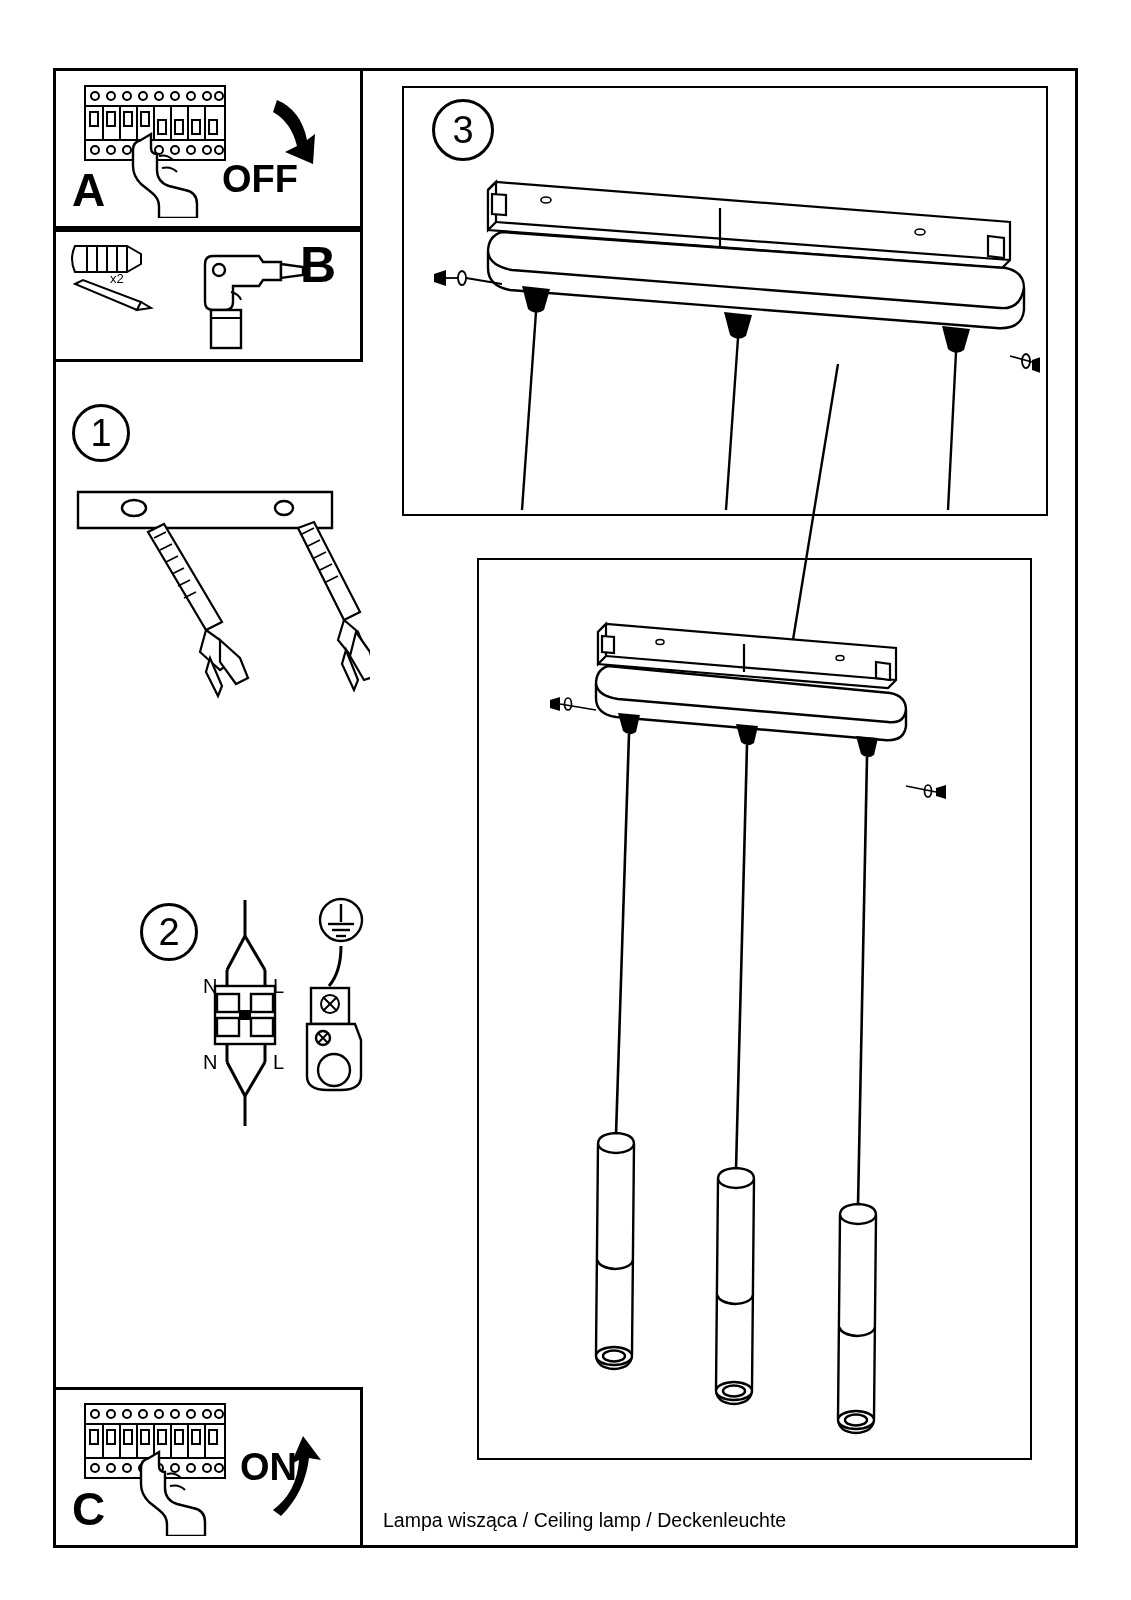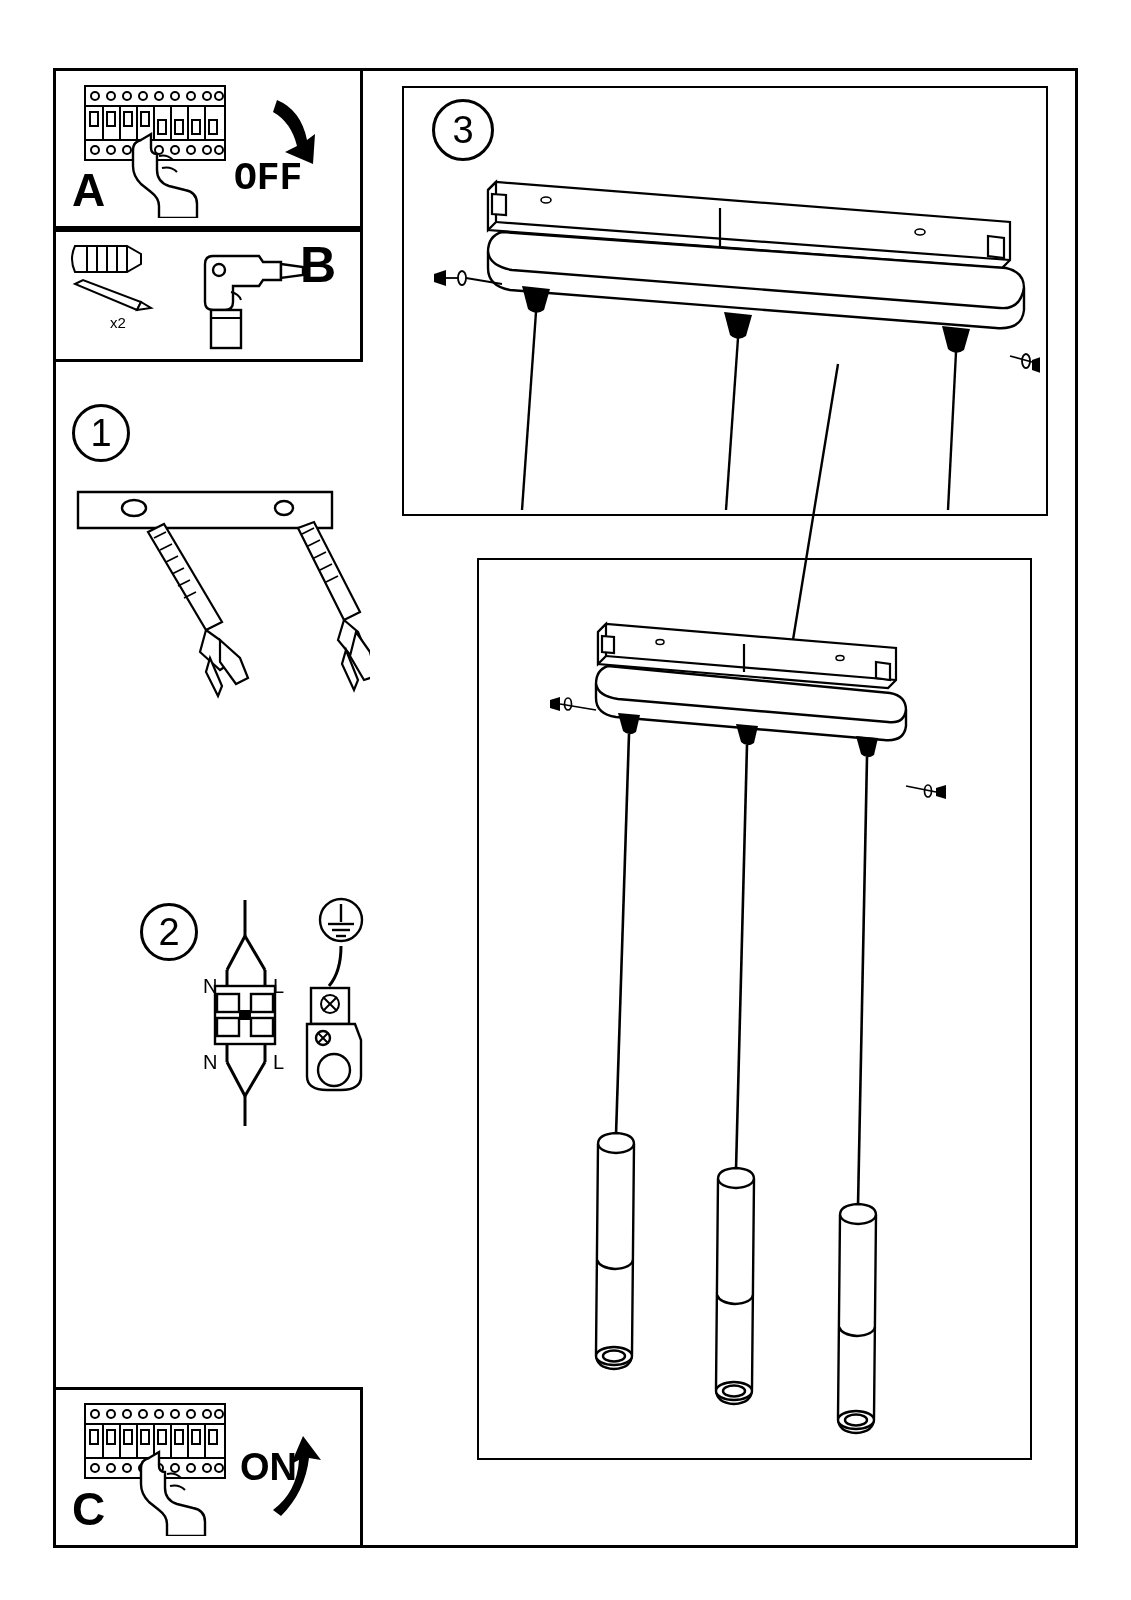--- a/index.html
+++ b/index.html
@@ -61,23 +61,22 @@
     border-radius: 50%;
     box-sizing: border-box;
     font-size: 38px;
     font-weight: 400;
     display: flex;
     align-items: center;
     justify-content: center;
   }
   .tiny-label {
     position: absolute;
-    font-size: 15px;
+    font-size: 13px;
     line-height: 1;
-    margin-top: 43px;
   }
   .nl-label {
     position: absolute;
     font-size: 20px;
     line-height: 1;
   }
   .caption {
     position: absolute;
     font-size: 19.5px;
     line-height: 1.55;
@@ -154,21 +153,21 @@
         <path d="M96 78 Q104 76 110 82"></path>
         <path d="M99 90 Q108 88 114 94"></path>
       </g>
 
       <g fill="#000">
         <path d="M214 22 Q238 32 244 62 L252 56 L250 86 L222 74 L234 68 Q228 44 210 34 Z"></path>
       </g>
     </svg>
   </div>
   <div class="letter" style="left:72px; top:167px;">A</div>
-  <div class="word" style="left:234px; top:160px;font-family:Liberation Mono, monospace;">OFF</div>
+  <div class="word" style="left:222px; top:160px;">OFF</div>
 
   <div class="frame panelB"></div>
   <div class="abs" style="left:63px; top:236px; width:290px; height:120px;">
     <svg width="290" height="120" viewBox="0 0 290 120">
 
       <g fill="#fff" stroke="#000" stroke-width="2">
         <path d="M12 10 L64 10 L78 18 L78 28 L64 36 L12 36 Q6 23 12 10 Z"></path>
         <line x1="24" y1="10" x2="24" y2="36"></line>
         <line x1="34" y1="10" x2="34" y2="36"></line>
         <line x1="44" y1="10" x2="44" y2="36"></line>
@@ -505,15 +504,16 @@
         <path d="M300 615 Q300 605 318 604 Q336 605 336 615 L334 818 Q334 832 316 833 Q298 832 298 818 Z"></path>
         <path d="M300 615 Q302 623 318 624 Q334 623 336 615" fill="none"></path>
         <path d="M299 727 Q302 735 317 736 Q333 735 335 727" fill="none"></path>
         <ellipse cx="316" cy="820" rx="18" ry="9"></ellipse>
         <ellipse cx="316" cy="820" rx="11" ry="5.5"></ellipse>
       </g>
     </svg>
   </div>
 
   <div class="caption">
+    <div>Lampa wisząca / Ceiling lamp / Deckenleuchte</div>
   </div>
 
 </div>
 
 </body></html>

